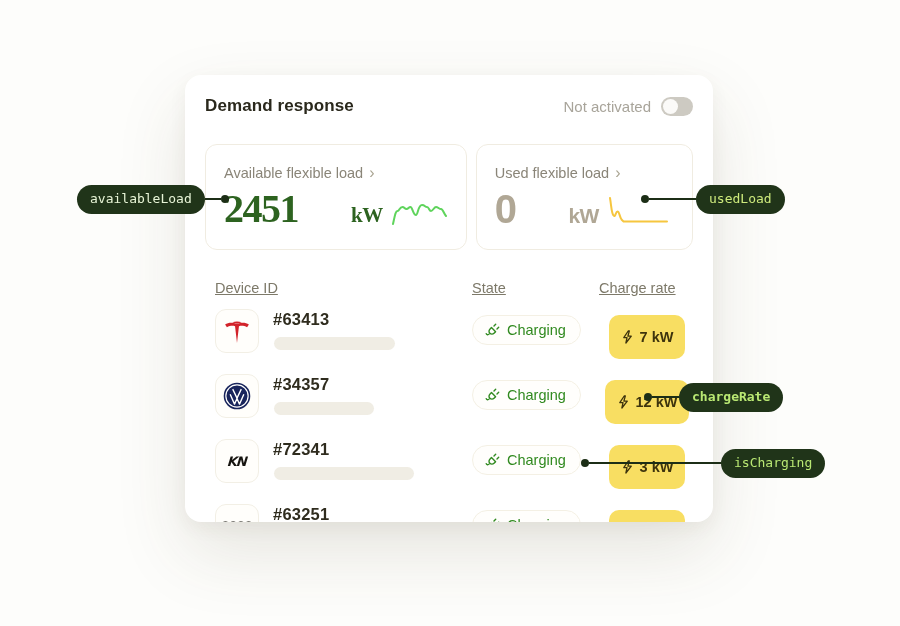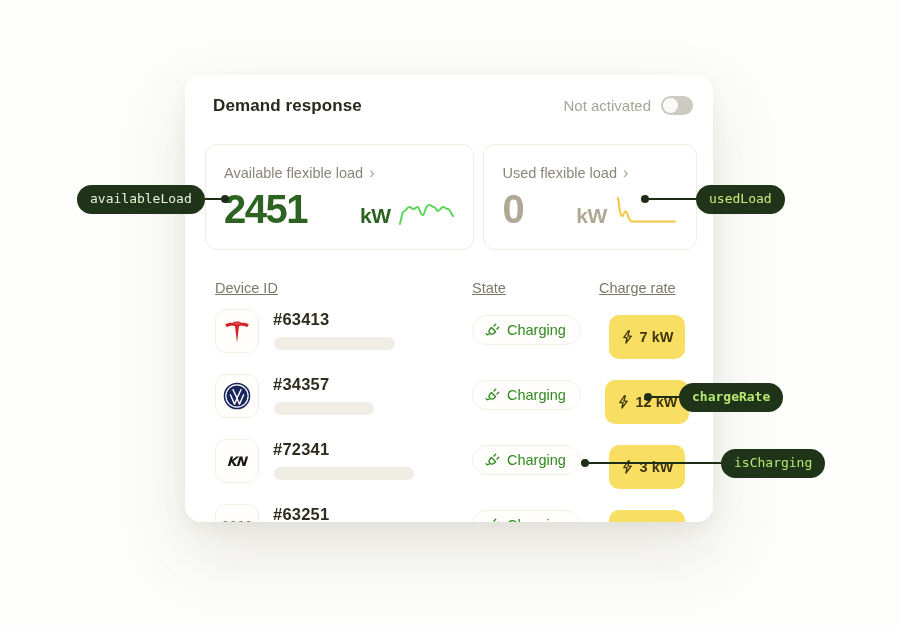--- a/index.html
+++ b/index.html
@@ -7,41 +7,41 @@
   body { font-family:"Liberation Sans", sans-serif; background:#fdfdfb; }
   .canvas { position:relative; width:900px; height:626px; background:#fdfdfb; overflow:hidden; }
 
   
   .card {
     position:absolute; left:185px; top:75px; width:528px; height:447px;
     background:#ffffff; border-radius:16px; overflow:hidden;
     box-shadow:0 30px 70px rgba(80,70,40,.13), 0 6px 18px rgba(80,70,40,.06);
   }
   .card-header {
-    position:absolute; top:21px; left:28px; right:20px;
-    display:flex; justify-content:space-between; align-items:flex-start;
+    position:absolute; top:21px; left:20px; right:20px;
+    display:flex; justify-content:space-between; align-items:center;
   }
   .title { font-size:17px; font-weight:700; color:#2a281c; letter-spacing:.1px; }
   .toggle-group { display:flex; align-items:center; gap:10px; }
   .toggle-label { font-size:15px; color:#a8a49a; }
   .toggle { width:32px; height:19px; background:#cdcac2; border-radius:999px; position:relative; cursor:pointer; }
   .toggle .knob { position:absolute; left:2px; top:2px; width:15px; height:15px; background:#fbfaf8; border-radius:50%; }
 
   
   .stats { position:absolute; top:69px; left:20px; right:20px; display:flex; gap:9px; }
   .stat-card {
     flex:1; height:106px; border:1px solid #f0ece1; border-radius:12px; background:#fff;
     padding:20px 18px 0 18px; cursor:pointer;
   }
   .stat-label { font-size:14.5px; color:#8a8578; display:flex; align-items:center; gap:6px; }
   .stat-label .chev { color:#aaa593; font-size:16px; line-height:1; margin-top:-1px; }
   .stat-value { display:flex; align-items:baseline; gap:9px; margin-top:6px; }
   .stat-value .num { font-size:40px; font-weight:700; letter-spacing:-1.5px; line-height:1.1; }
   .stat-value .unit { font-size:21px; font-weight:700; letter-spacing:-.5px;margin-left:44px; }
-  .stat-avail .num, .stat-avail .unit { color:#2d6320; }
+  .stat-avail .num, .stat-avail .unit { color:#2d6320;font-family:Liberation Serif, serif; }
   .stat-used .num, .stat-used .unit { color:#b0a795; }
   .spark { align-self:flex-end; margin-bottom:4px; }
 
   
   .thead span { position:absolute; top:205px; font-size:14.5px; color:#7d7969;text-decoration:underline; }
   .th-device { left:30px; }
   .th-state { left:287px; }
   .th-rate  { left:414px; }
   .row { position:absolute; left:0; width:467px; height:65px; cursor:pointer; }
   .row-0 { top:233px; } .row-1 { top:298px; } .row-2 { top:363px; } .row-3 { top:428px; }

